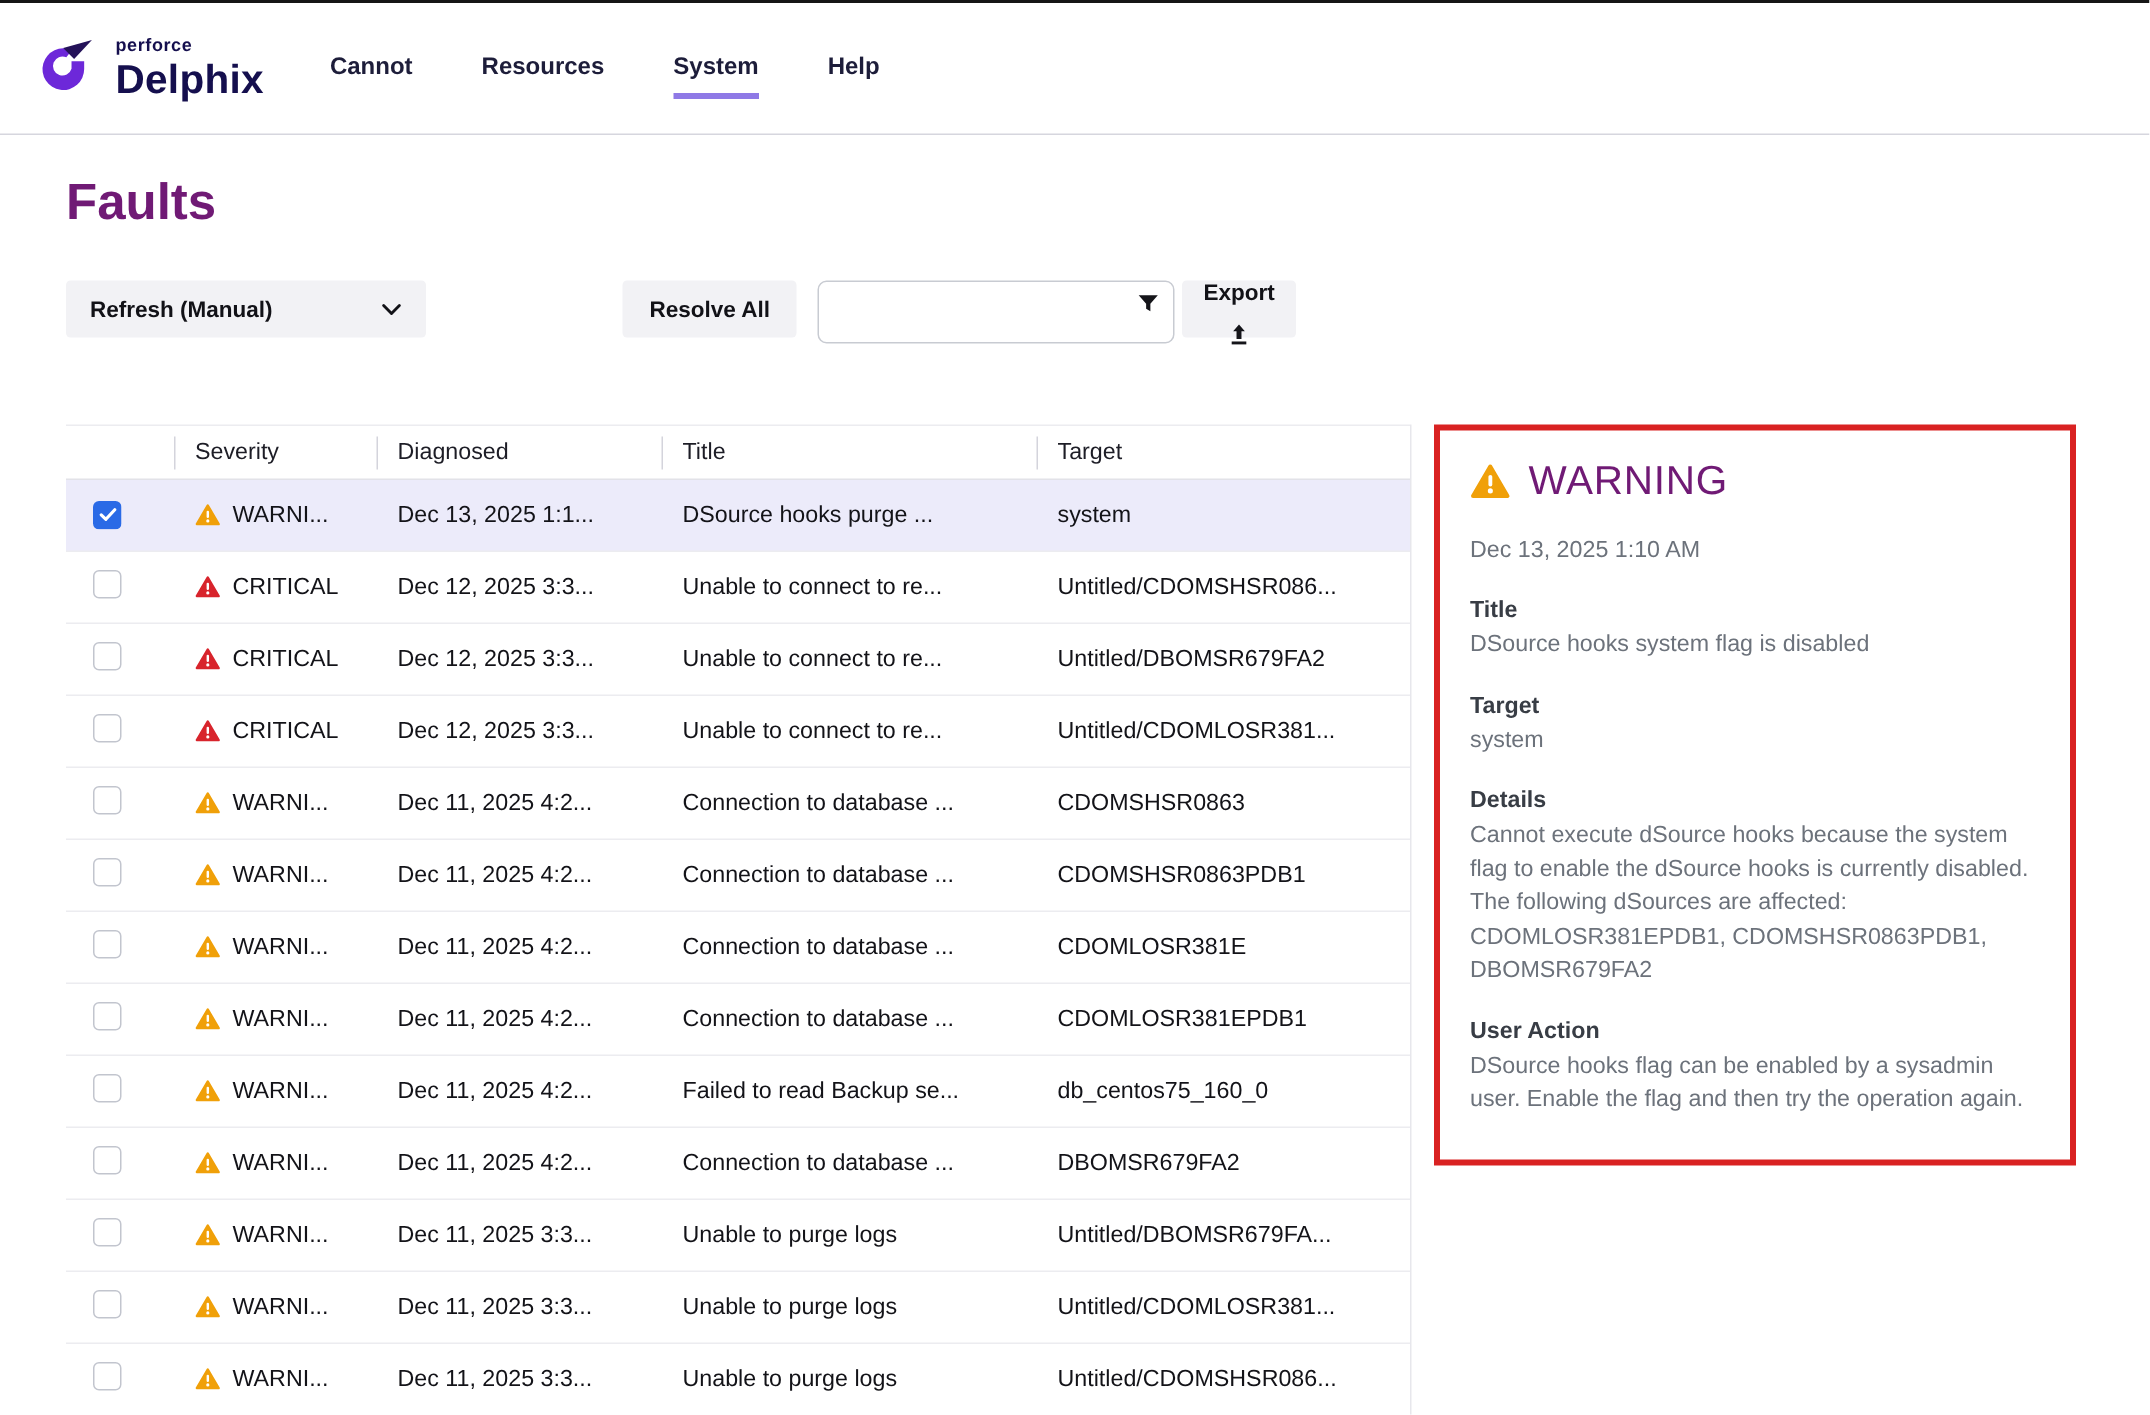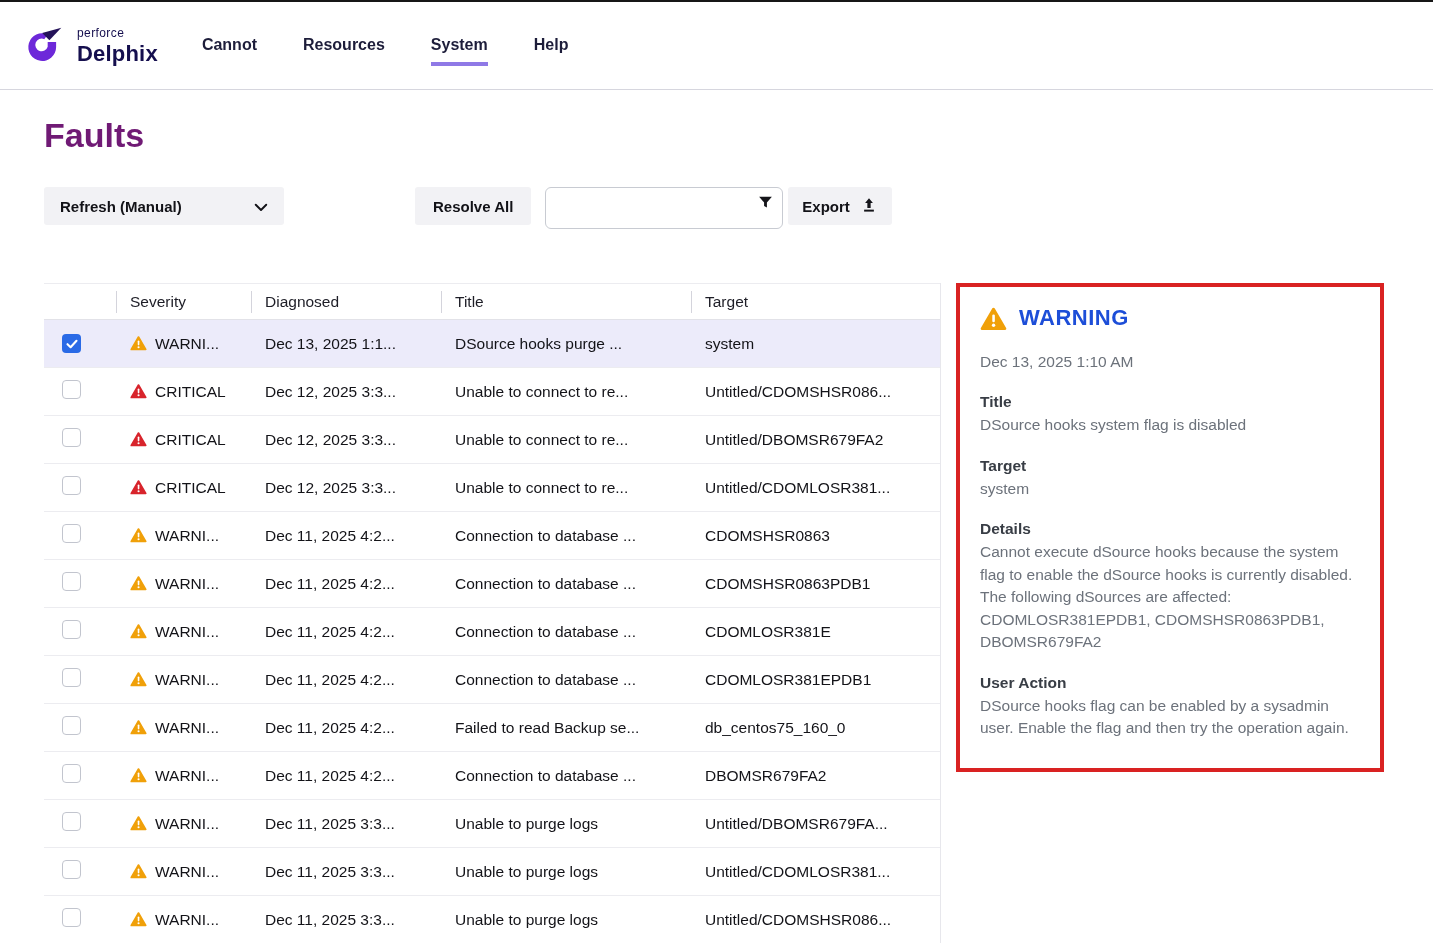--- a/index.html
+++ b/index.html
@@ -11,22 +11,22 @@
   }
   .top-edge { height:2px; background:#161616; }
 
   
   .navbar {
     height:88px; display:flex; align-items:center;
     padding:0 22px; border-bottom:1px solid #d6d6de; background:#fff;
   }
   .brand { display:flex; align-items:center; gap:9px; cursor:pointer; }
   .brand-text { line-height:1; }
-  .perforce-label { font-size:12px; font-weight:400; color:#150f4e; letter-spacing:.4px; margin-bottom:4px; }
-  .delphix-label { font-size:22px; font-weight:800; color:#150f4e; letter-spacing:.2px; }
+  .perforce-label { font-size:12px; font-weight:700; color:#150f4e; letter-spacing:.4px; margin-bottom:4px; }
+  .delphix-label { font-size:27px; font-weight:800; color:#150f4e; letter-spacing:.2px; }
   .main-nav { display:flex; gap:46px; margin-left:44px; align-items:center; }
   .nav-item {
     font-weight:700; font-size:16px; color:#1d1d3a; cursor:pointer;
     padding-bottom:8px; border-bottom:4px solid transparent; margin-top:10px;
   }
   .nav-item.active { border-bottom-color:var(--accent-purple,#8f79e6); }
 
   
   main { padding:0 44px; }
   .page-title { font-size:34px; font-weight:800; color:#701a75; margin-top:26px; }
@@ -40,21 +40,21 @@
   }
   .refresh-btn { width:240px; justify-content:space-between; }
   .resolve-btn { margin-left:131px; padding:0 18px; }
   .filter-wrap { position:relative; margin-left:14px; }
   .filter-input {
     width:238px; height:42px; border:1px solid #c8cbd2; border-radius:6px;
     padding:0 34px 0 12px; font-size:15px; outline:none; background:#fff;
     font-family:"Liberation Sans",sans-serif;
   }
   .filter-icon { position:absolute; right:9px; top:7px; cursor:pointer; }
-  .export-btn { margin-left:5px; padding:0 14px; }
+  .export-btn { margin-left:5px; padding:0 14px;flex-direction:column; }
 
   
   .content-row { display:flex; margin-top:52px; align-items:flex-start; }
 
   .faults-table { width:897px; border-right:1px solid #e7e7ec; }
   .thead { display:flex; height:37px; align-items:center;
            border-top:1px solid #ececf0; border-bottom:1px solid #e2e2e8; }
   .th { font-size:15.5px; font-weight:500; color:#1d1d26; position:relative; padding-left:14px; }
   .th:not(.col-check)::before {
     content:""; position:absolute; left:0; top:50%; transform:translateY(-50%);
@@ -83,21 +83,21 @@
   .sev-icon.critical { color:var(--critical,#d8242c); }
 
   
   .detail-panel {
     width:428px; margin-left:15px; background:#fff;
     border:4px solid var(--annotation-red,#d92222);
     padding:18px 20px 28px;
   }
   .panel-head { display:flex; align-items:center; gap:12px; }
   .panel-warning-icon { color:var(--warning,#f0a009); display:inline-flex; }
-  .panel-title { font-size:22px; font-weight:700; color:#1d4ed8; letter-spacing:.5px; }
+  .panel-title { font-size:27px; font-weight:400; color:#701a75; letter-spacing:.5px; }
   .section { margin-top:20px; }
   .sec-label { font-size:15.5px; font-weight:700; color:#383d45; margin-bottom:3px; }
   .sec-value { font-size:15.5px; color:#6c727b; line-height:1.45; white-space:pre-line; }
 </style>
 </head>
 <body>
 
 <div class="top-edge"></div>
 
 <header class="navbar">

